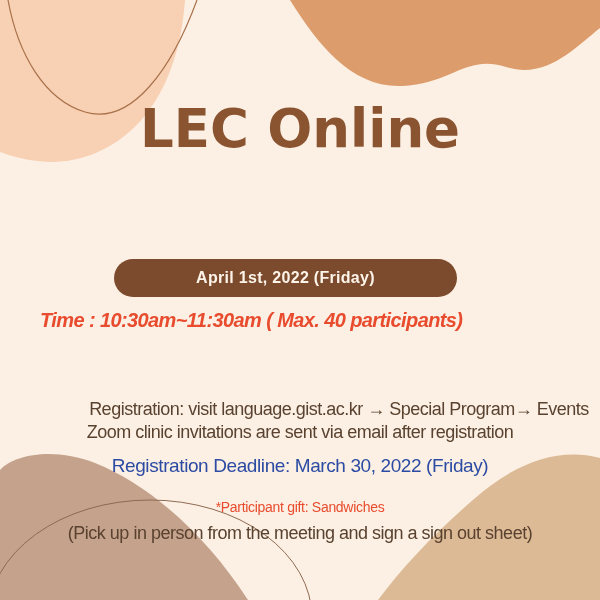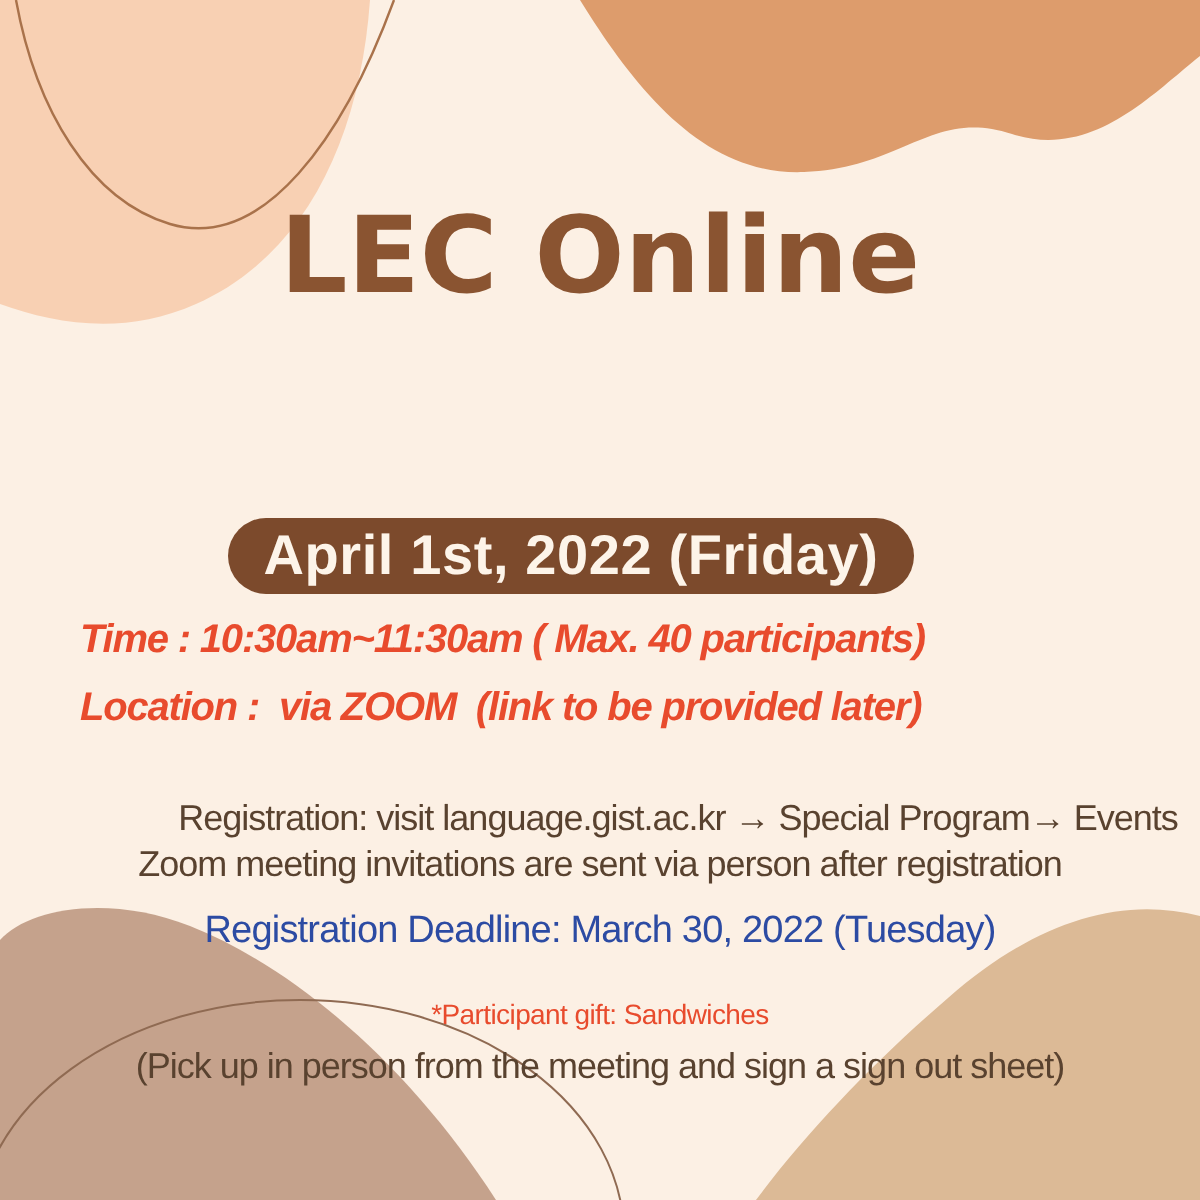--- a/index.html
+++ b/index.html
@@ -24,21 +24,21 @@
   }
   .date-badge{
     position:absolute;z-index:2;
     left:114px;top:259px;
     width:343px;height:38px;
     background:#7c4a2c;
     border-radius:20px;
     display:flex;align-items:center;justify-content:center;
     color:#fdf4e9;
     font-weight:700;
-    font-size:28px;
+    font-size:16px;
     letter-spacing:0.3px;
   }
   .marker{
     left:40px;width:560px;
     text-align:left;
     color:#e84b2d;
     font-family:"Liberation Sans", sans-serif;
     font-style:italic;
     font-weight:700;
     font-size:20px;
@@ -91,23 +91,22 @@
 
   <div class="txt title">
     <div>LEC Online</div>
   </div>
 
   <div class="date-badge">
     <span>April 1st, 2022 (Friday)</span>
   </div>
 
   <div class="txt marker marker-time">Time : 10:30am~11:30am ( Max. 40 participants)</div>
-  <div class="txt marker marker-location">Location :  via ZOOM  (link to be provided later)</div>
 
   <div class="txt body-line reg1">Registration: visit language.gist.ac.kr → Special Program→ Events</div>
-  <div class="txt body-line reg2">Zoom meeting invitations are sent via person after registration</div>
+  <div class="txt body-line reg2">Zoom clinic invitations are sent via email after registration</div>
 
-  <div class="txt deadline">Registration Deadline: March 30, 2022 (Tuesday)</div>
+  <div class="txt deadline">Registration Deadline: March 30, 2022 (Friday)</div>
 
   <div class="txt gift">*Participant gift: Sandwiches</div>
   <div class="txt body-line gift-note">(Pick up in person from the meeting and sign a sign out sheet)</div>
 
 </div>
 
 </body></html>

